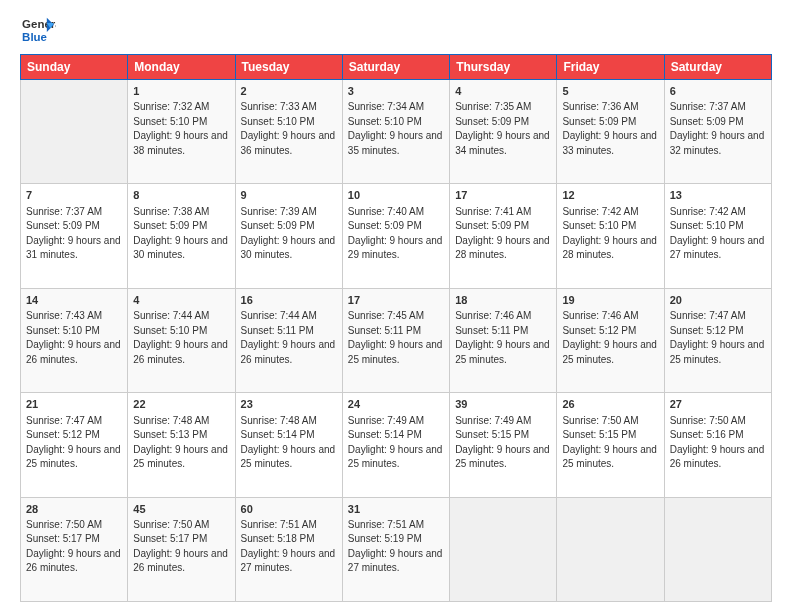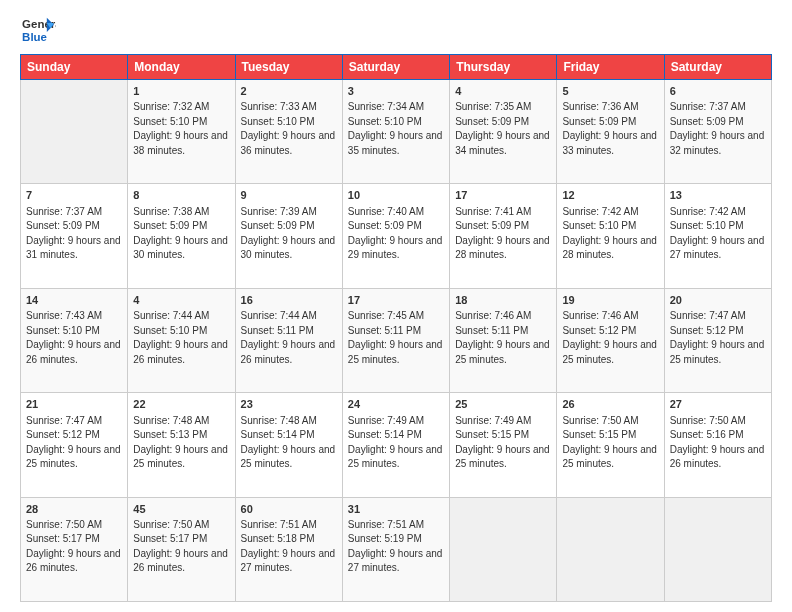--- a/index.html
+++ b/index.html
@@ -220,21 +220,21 @@
           </td>
           <td>
             <span class="day-number">23</span>
             <div class="day-info">Sunrise: 7:48 AM<br>Sunset: 5:14 PM<br>Daylight: 9 hours and 25 minutes.</div>
           </td>
           <td>
             <span class="day-number">24</span>
             <div class="day-info">Sunrise: 7:49 AM<br>Sunset: 5:14 PM<br>Daylight: 9 hours and 25 minutes.</div>
           </td>
           <td>
-            <span class="day-number">25</span>
+            <span class="day-number">39</span>
             <div class="day-info">Sunrise: 7:49 AM<br>Sunset: 5:15 PM<br>Daylight: 9 hours and 25 minutes.</div>
           </td>
           <td>
             <span class="day-number">26</span>
             <div class="day-info">Sunrise: 7:50 AM<br>Sunset: 5:15 PM<br>Daylight: 9 hours and 25 minutes.</div>
           </td>
           <td>
             <span class="day-number">27</span>
             <div class="day-info">Sunrise: 7:50 AM<br>Sunset: 5:16 PM<br>Daylight: 9 hours and 26 minutes.</div>
           </td>

